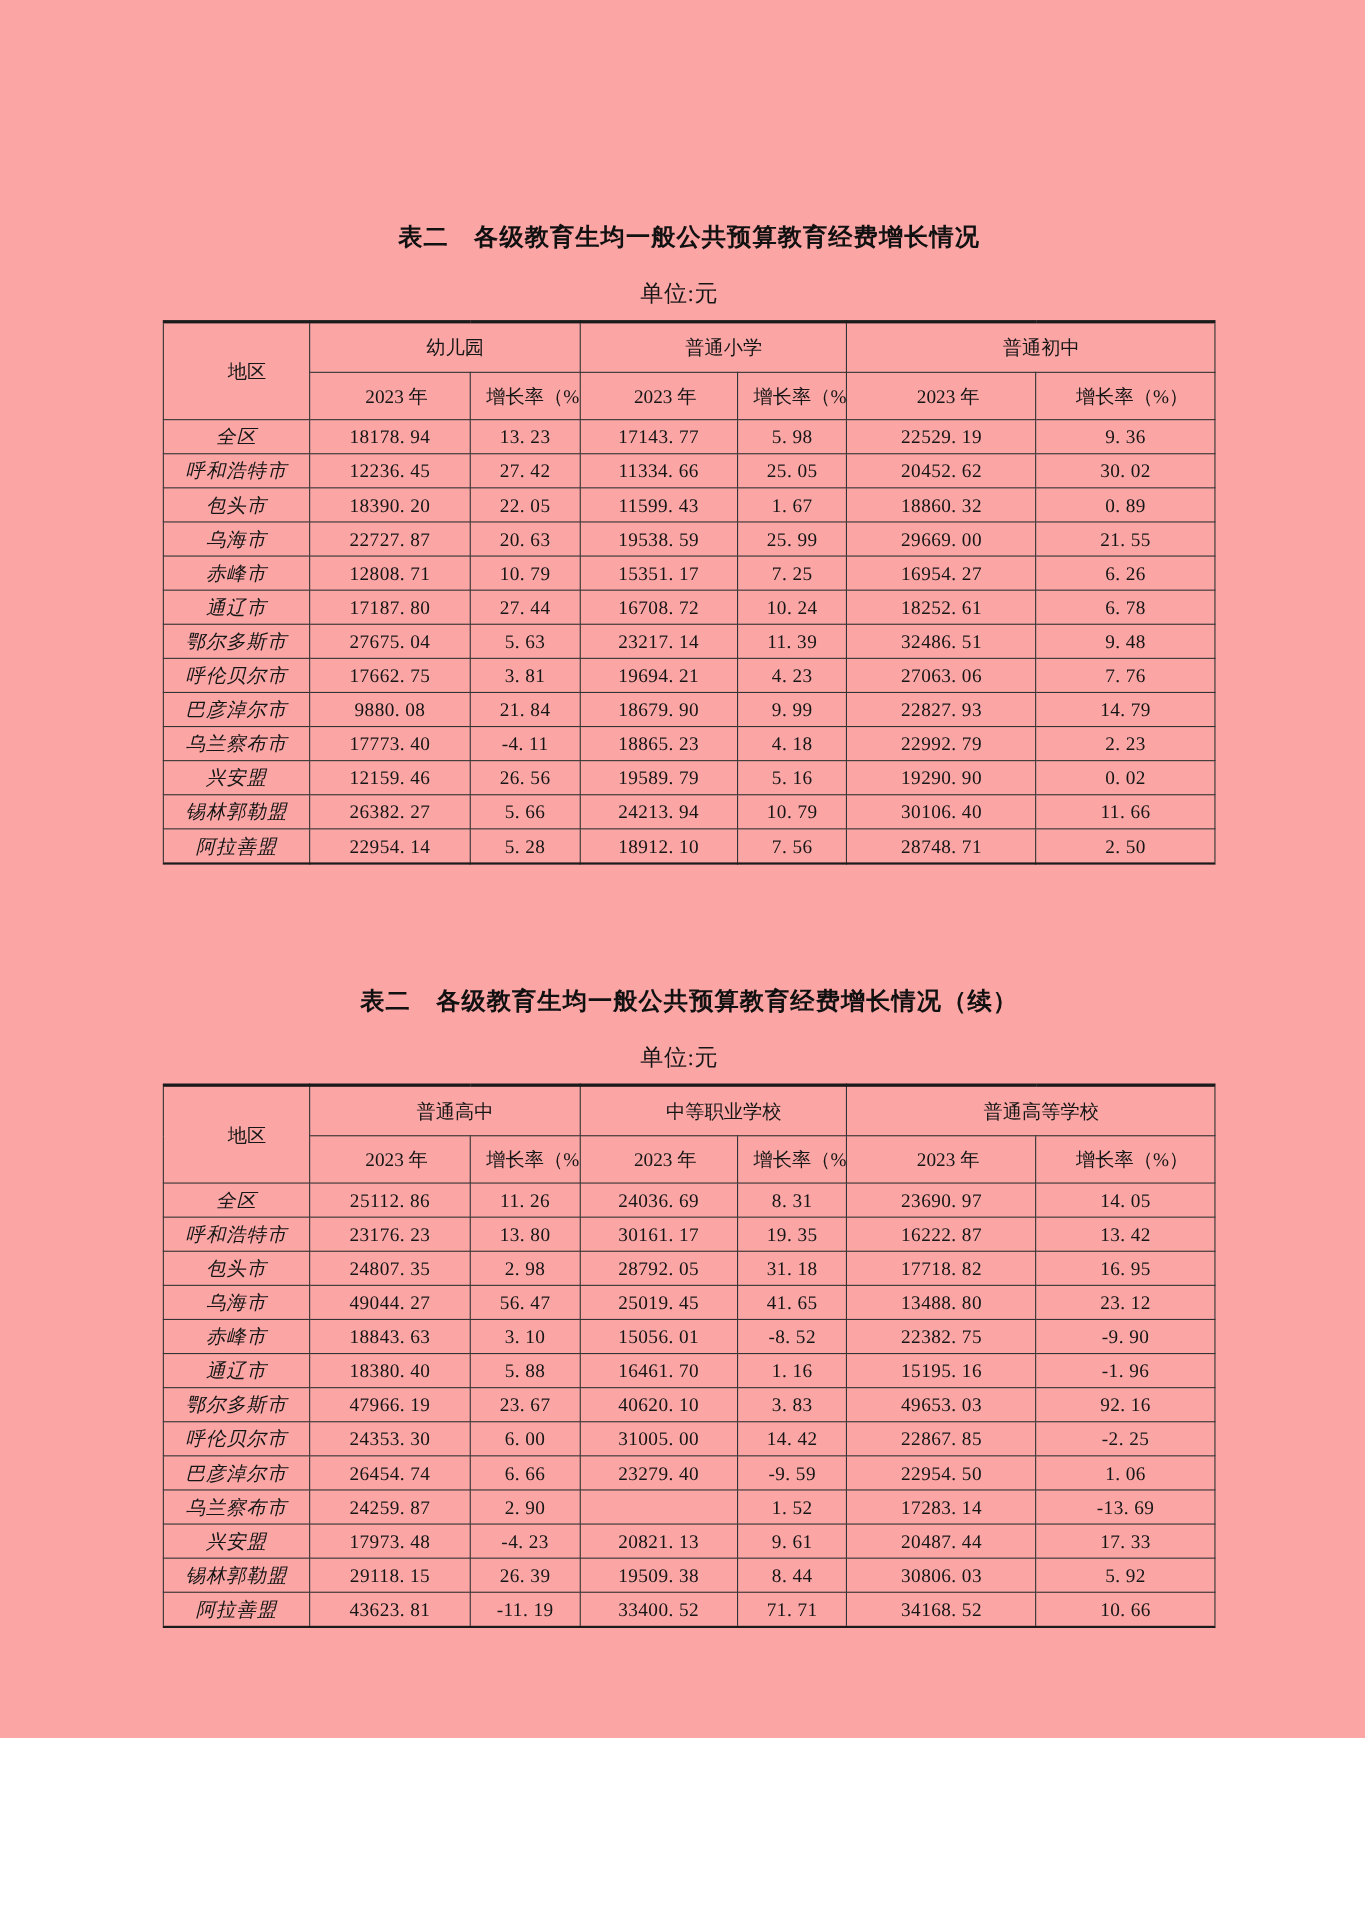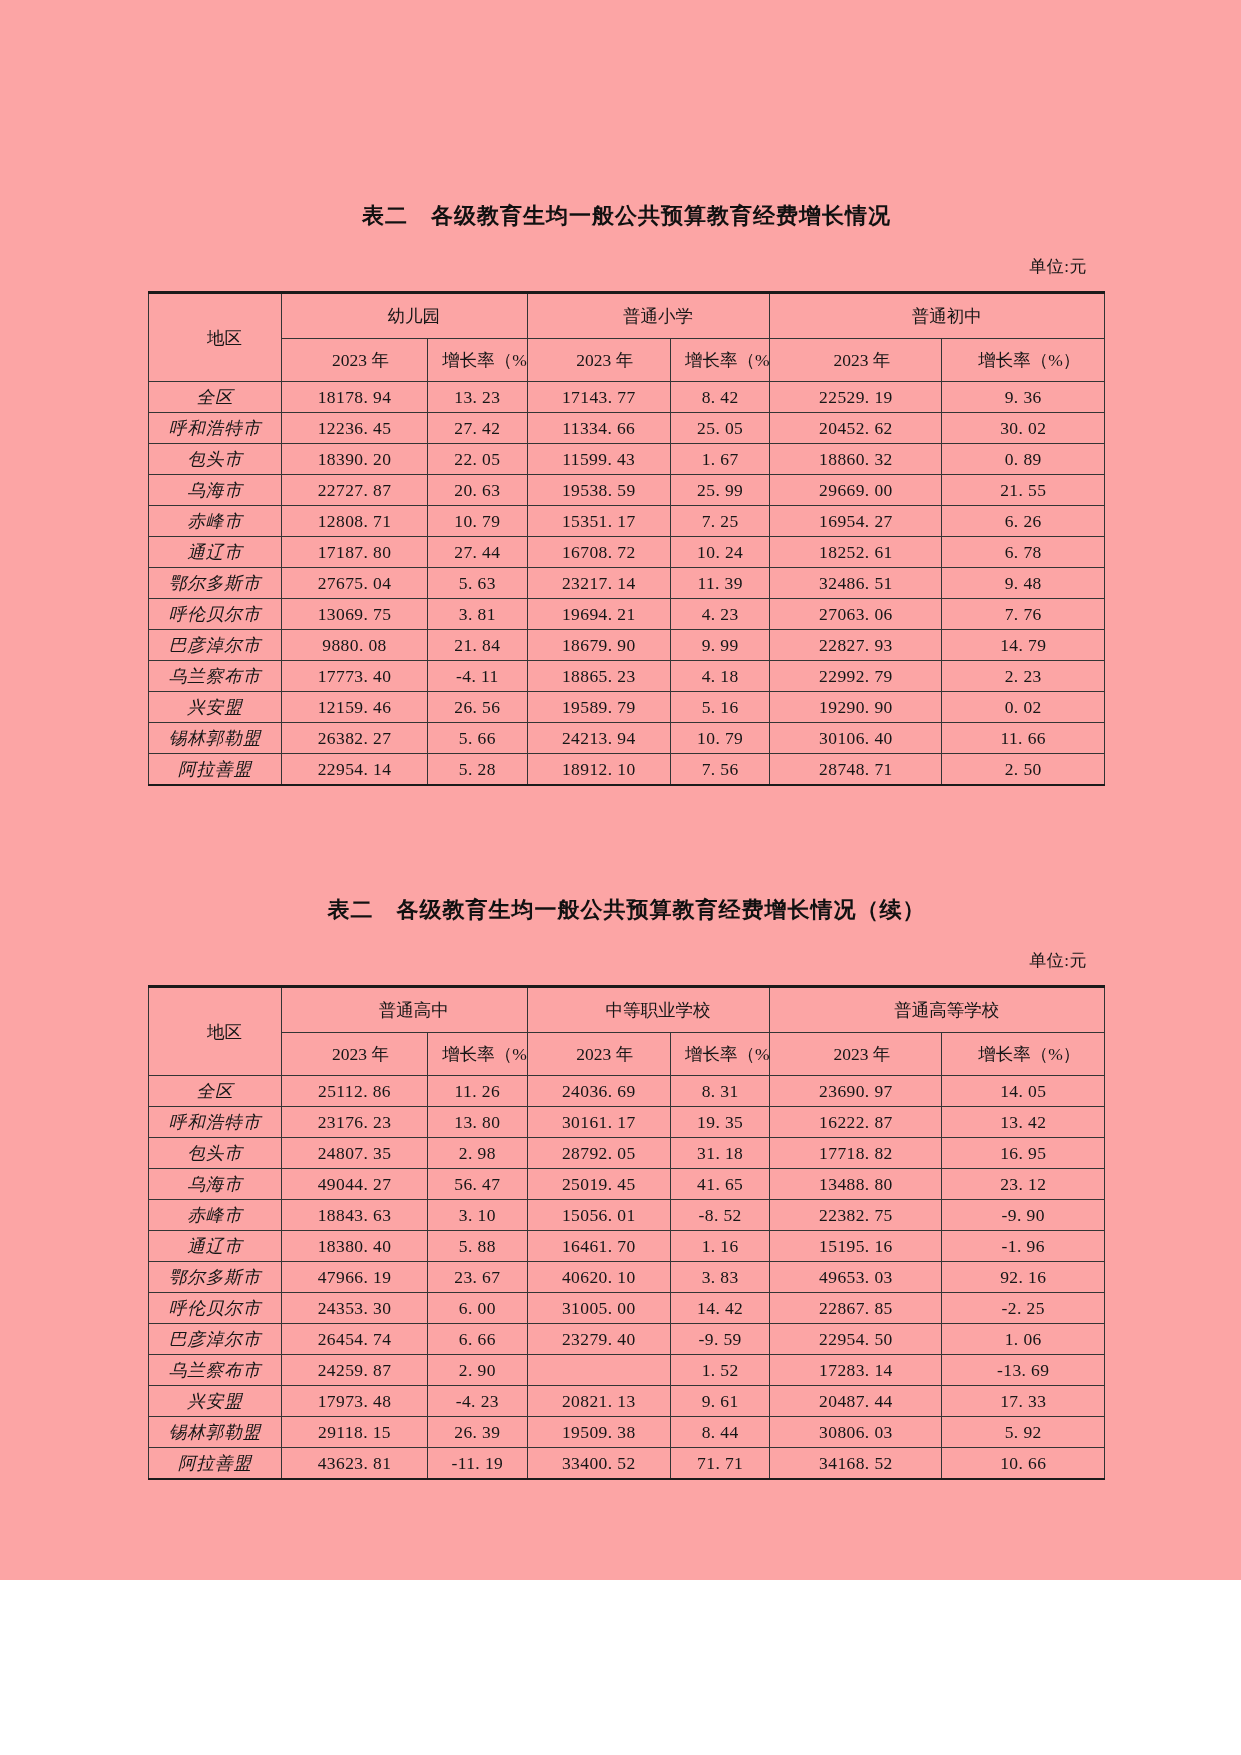--- a/index.html
+++ b/index.html
@@ -27,23 +27,23 @@
     text-align:center;
     font-family:"Liberation Sans","DejaVu Sans",sans-serif;
     font-weight:700;
     font-size:22px;
     letter-spacing:1px;
     line-height:32px;
     color:#111;
   }
   .unit-label {
     margin-top:24px;
-    text-align:right;
+    text-align:center;
     padding-right:18px;
-    font-size:17px;
+    font-size:21px;
     letter-spacing:0.5px;
     line-height:22px;
   }
   table.data-table {
     margin-top:13px;
     width:100%;
     border-collapse:collapse;
     table-layout:fixed;
     border-top:3px solid #1b1b1b;
     border-bottom:2px solid #1b1b1b;
@@ -107,21 +107,21 @@
           <th>2023 年</th>
           <th>增长率（%）</th>
         </tr>
       </thead>
       <tbody>
           <tr>
             <td class="region-cell">全区</td>
             <td class="num-cell">18178. 94</td>
             <td class="num-cell">13. 23</td>
             <td class="num-cell">17143. 77</td>
-            <td class="num-cell">8. 42</td>
+            <td class="num-cell">5. 98</td>
             <td class="num-cell">22529. 19</td>
             <td class="num-cell">9. 36</td>
           </tr>
           <tr>
             <td class="region-cell">呼和浩特市</td>
             <td class="num-cell">12236. 45</td>
             <td class="num-cell">27. 42</td>
             <td class="num-cell">11334. 66</td>
             <td class="num-cell">25. 05</td>
             <td class="num-cell">20452. 62</td>
@@ -167,21 +167,21 @@
             <td class="region-cell">鄂尔多斯市</td>
             <td class="num-cell">27675. 04</td>
             <td class="num-cell">5. 63</td>
             <td class="num-cell">23217. 14</td>
             <td class="num-cell">11. 39</td>
             <td class="num-cell">32486. 51</td>
             <td class="num-cell">9. 48</td>
           </tr>
           <tr>
             <td class="region-cell">呼伦贝尔市</td>
-            <td class="num-cell">13069. 75</td>
+            <td class="num-cell">17662. 75</td>
             <td class="num-cell">3. 81</td>
             <td class="num-cell">19694. 21</td>
             <td class="num-cell">4. 23</td>
             <td class="num-cell">27063. 06</td>
             <td class="num-cell">7. 76</td>
           </tr>
           <tr>
             <td class="region-cell">巴彦淖尔市</td>
             <td class="num-cell">9880. 08</td>
             <td class="num-cell">21. 84</td>

